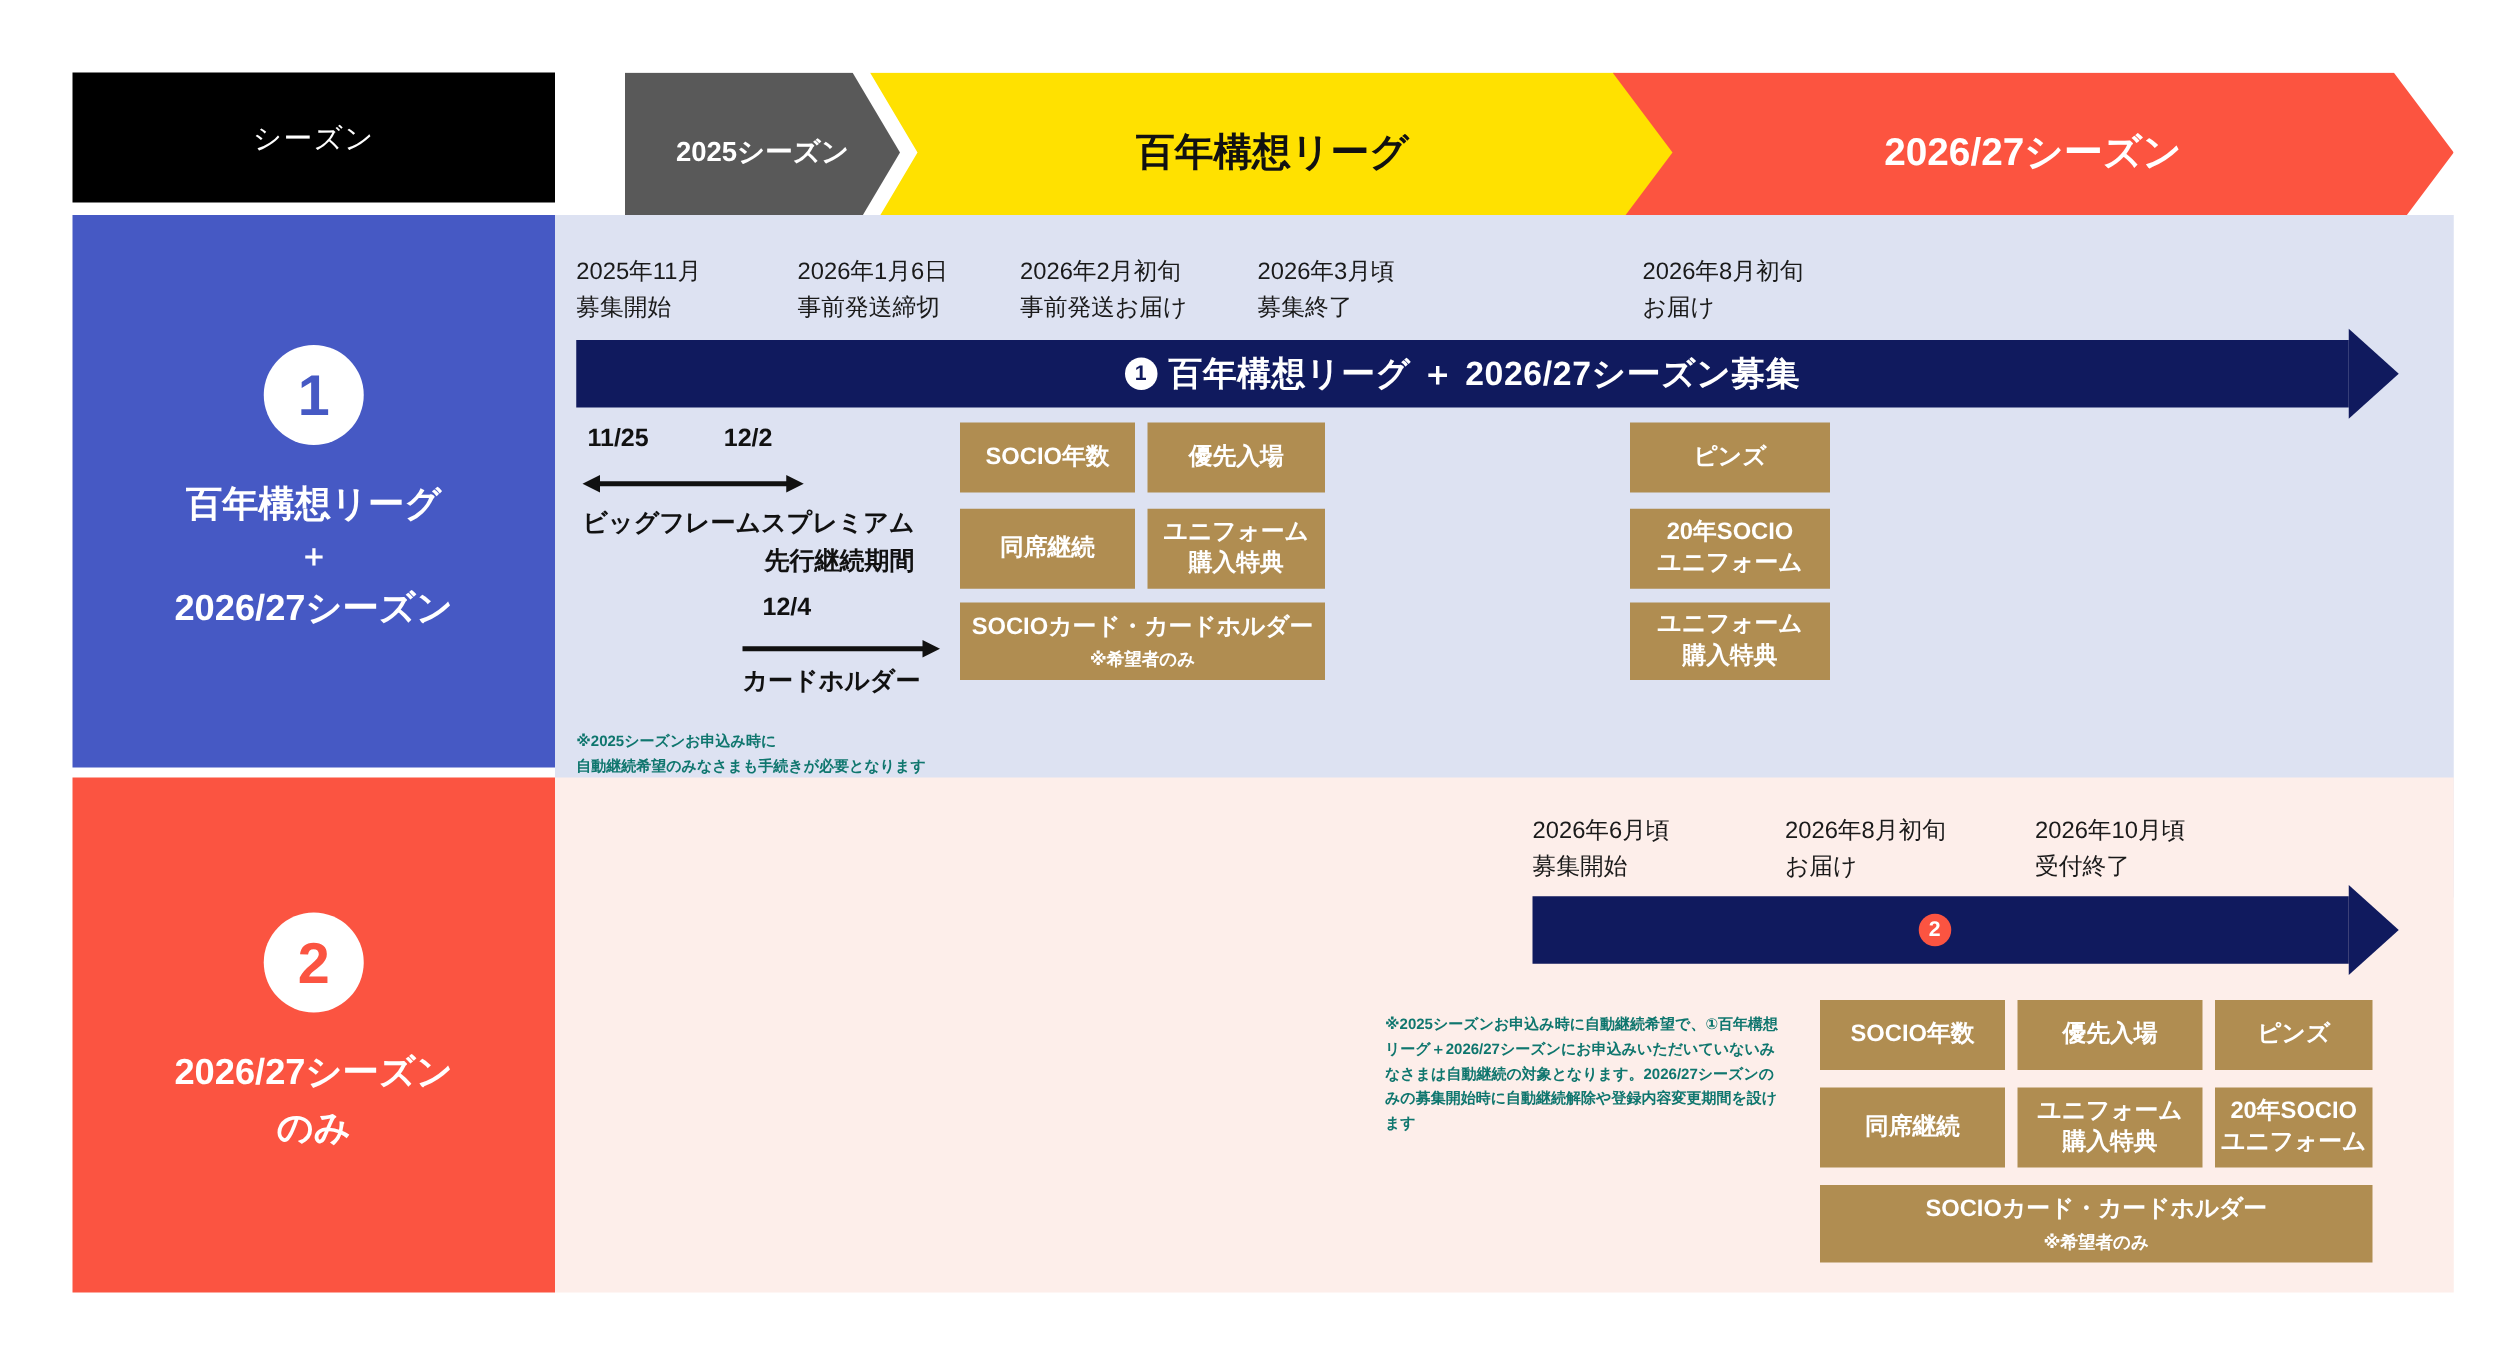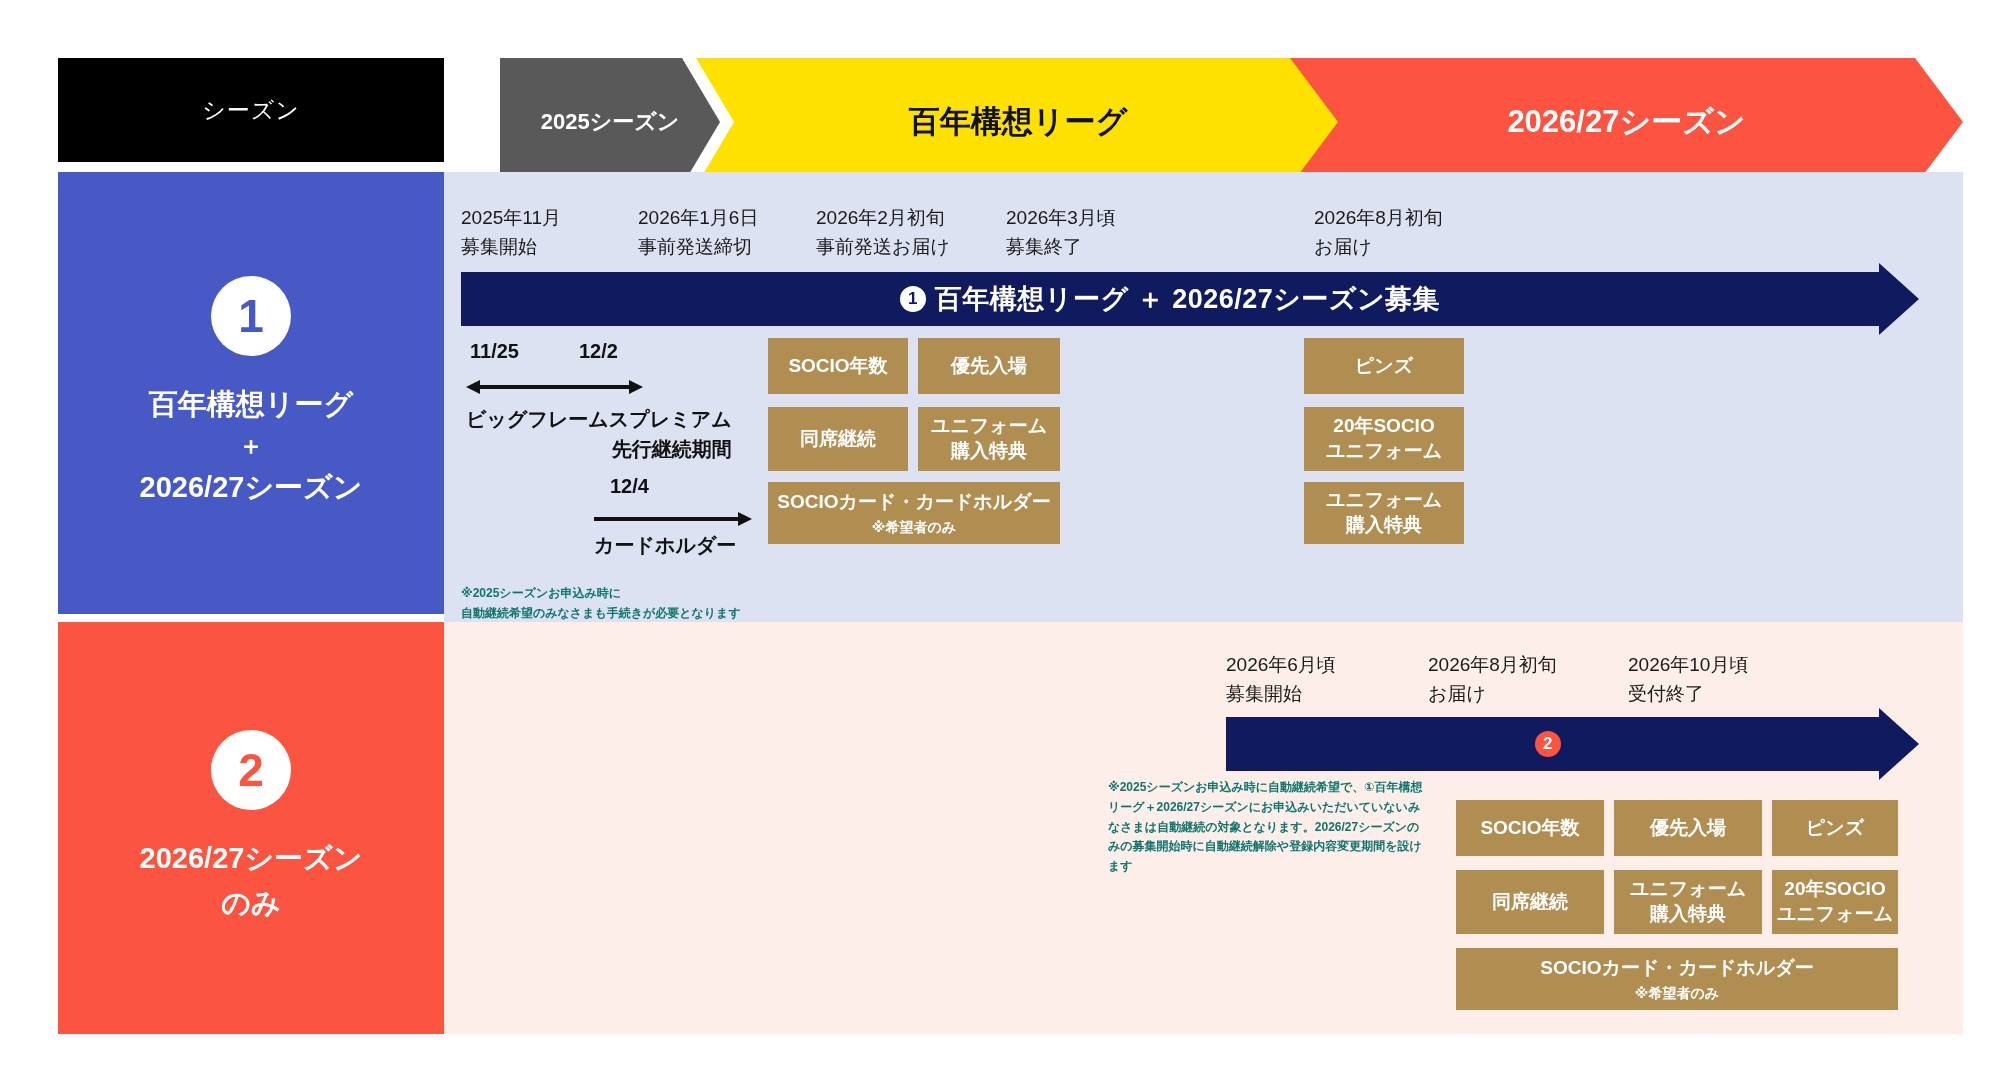--- a/index.html
+++ b/index.html
@@ -247,21 +247,21 @@
       </div>
       <div class="cap" style="left:1184px;top:28px;">
         <div>2026年10月頃</div>
         <div>受付終了</div>
       </div>
 
       <div class="bigarrow" style="left:782px;top:95px;width:653px;">
         <span class="circnum red">2</span>
       </div>
 
-      <div class="note wide" style="left:664px;top:156px;width:322px;">※2025シーズンお申込み時に自動継続希望で、①百年構想リーグ＋2026/27シーズンにお申込みいただいていないみなさまは自動継続の対象となります。2026/27シーズンのみの募集開始時に自動継続解除や登録内容変更期間を設けます</div>
+      <div class="note wide" style="left:664px;top:188px;width:322px;">※2025シーズンお申込み時に自動継続希望で、①百年構想リーグ＋2026/27シーズンにお申込みいただいていないみなさまは自動継続の対象となります。2026/27シーズンのみの募集開始時に自動継続解除や登録内容変更期間を設けます</div>
 
       <div class="chip" style="left:1012px;top:178px;width:148px;height:56px;">SOCIO年数</div>
       <div class="chip" style="left:1170px;top:178px;width:148px;height:56px;">優先入場</div>
       <div class="chip" style="left:1328px;top:178px;width:126px;height:56px;">ピンズ</div>
       <div class="chip" style="left:1012px;top:248px;width:148px;height:64px;">同席継続</div>
       <div class="chip" style="left:1170px;top:248px;width:148px;height:64px;">
         <div>ユニフォーム</div>
         <div>購入特典</div>
       </div>
       <div class="chip" style="left:1328px;top:248px;width:126px;height:64px;">

